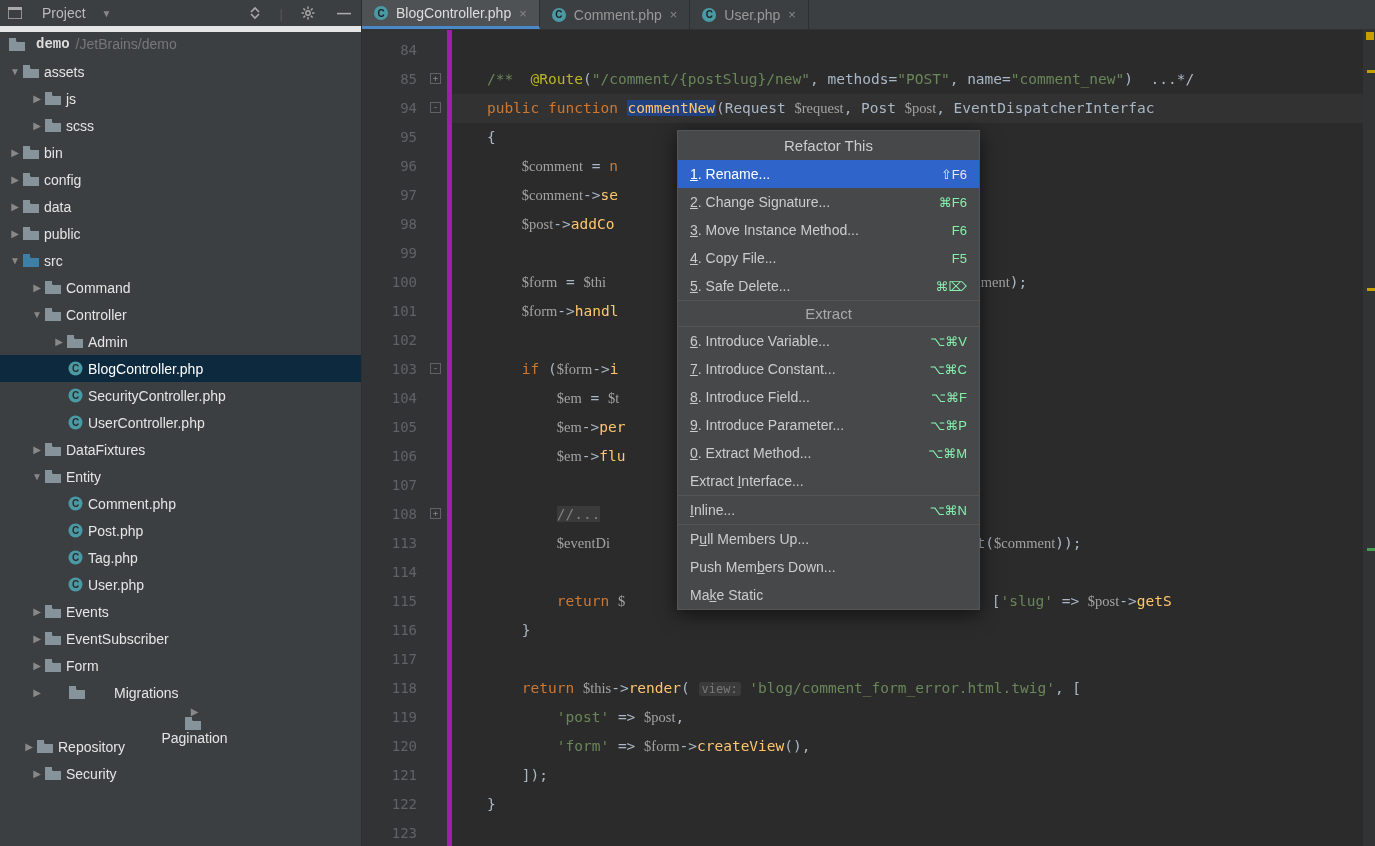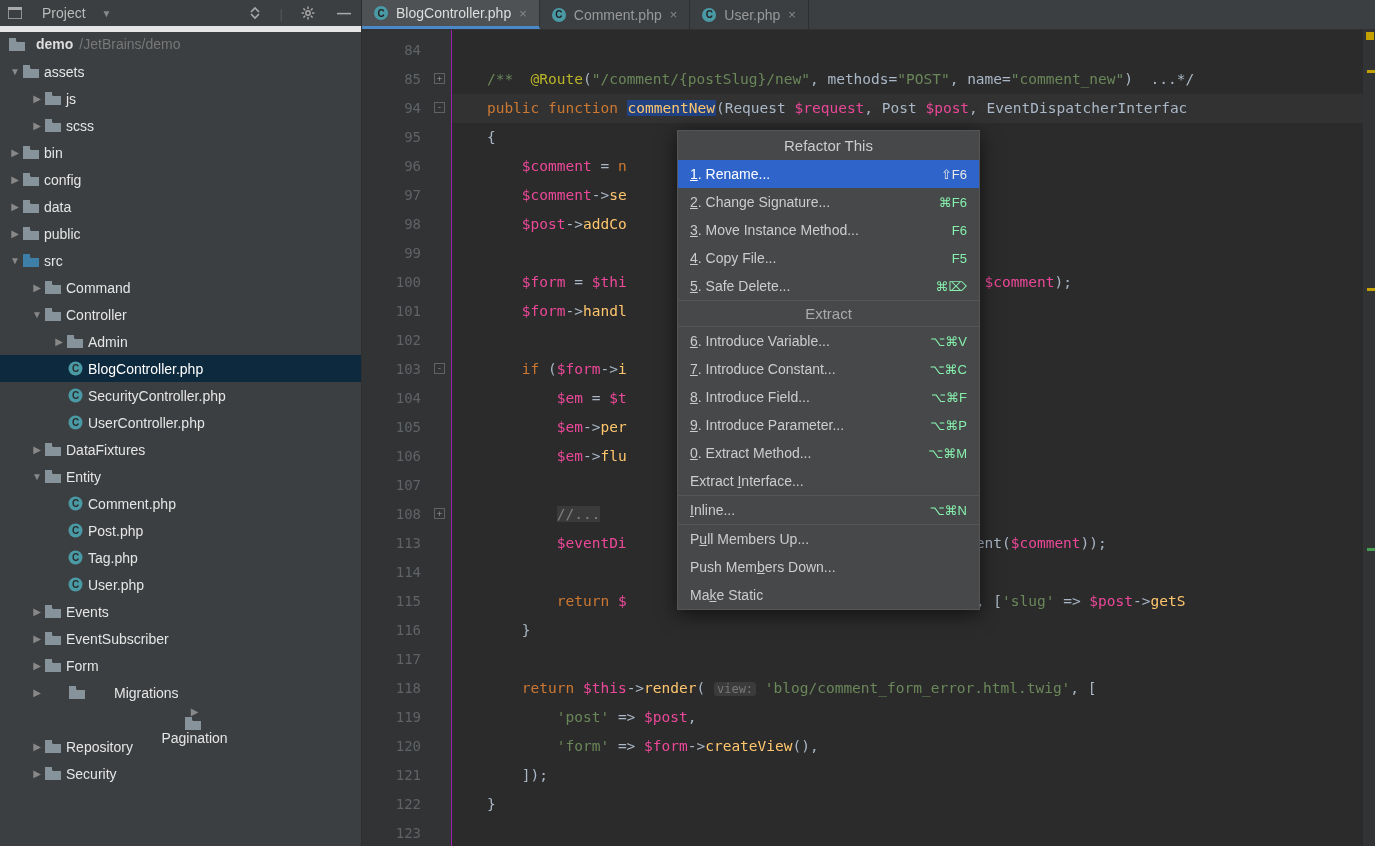--- a/index.html
+++ b/index.html
@@ -38,21 +38,21 @@
   .hdr-icon { color:#aaa; font-size:14px; cursor:pointer; padding:0 4px;}
   .hdr-icon svg { display:block; }
   .breadcrumb {
     height: 24px;
     display:flex;
     align-items:center;
     padding: 0 8px;
     gap:6px;
     font-size:14px;
   }
-  .breadcrumb .root { color:#ddd; font-weight:bold;}
+  .breadcrumb .root { color:#ddd; font-weight:bold;font-family:Liberation Mono, monospace;}
   .breadcrumb .path { color:#777; }
   .tree {
     flex:1;
     overflow:hidden;
     padding-top:2px;
     font-size:14px;
   }
   .tree-row {
     height: 27px;
     display:flex;
@@ -116,40 +116,40 @@
     position:relative;
   }
   .gutter {
     width:90px;
     background:#313335;
     color:#606366;
     font-family:Menlo,Consolas,monospace;
     font-size:14px;
     text-align:right;
     padding-top:6px;
-    border-right:1px solid #a21caf;
+    border-right:5px solid #a21caf;
   }
   .gutter div { height:29px; line-height:29px; padding-right:30px; position:relative;}
   .gutter .fold {
     position:absolute; right:6px; top:8px; width:11px;height:11px;
     border:1px solid #606366; font-size:9px; line-height:9px; text-align:center; color:#888;
   }
   .code {
     flex:1;
     font-family:Menlo,Consolas,monospace;
     font-size:14.5px;
     padding-top:6px;
     overflow:hidden;
     white-space:pre;
   }
   .code .line { height:29px; line-height:29px; }
   .code .hl-line { background:#323232; }
   .c-kw { color:#cc7832; }
   .c-fn { color:#ffc66d; }
-  .c-var { color:#ec4899; }
+  .c-var { color:#a3a3a3;font-family:Liberation Serif, serif; }
   .c-str { color:#6a8759; }
   .c-cmt { color:#808080; }
   .c-doc { color:#6a8759; }
   .c-ann { color:#bbb529; }
   .c-hint { color:#787878; background:#3b3b3b; padding:0 3px; border-radius:3px; font-size:12px;}
   .c-text{ color:#a9b7c6; }
   .c-fnname { color:#ffc66d; background:#214283; padding:0 1px;}
 
   .right-strip {
     width:12px;
@@ -491,21 +491,21 @@
       <div class="tree-row" style="padding-left: 28px; flex-direction: column;">
         <span class="arrow col"></span>
         <span class="folder-icon">
           <svg width="16" height="13">
             <path d="M0 2 L6 2 L8 4 L16 4 L16 13 L0 13 Z" fill="#87939a"></path>
             <rect x="0" y="0" width="7" height="3" fill="#87939a"></rect>
           </svg>
         </span>
         <span class="node-label">Pagination</span>
       </div>
-      <div class="tree-row" style="padding-left: 30px;">
+      <div class="tree-row" style="padding-left: 22px;">
         <span class="arrow col"></span>
         <span class="folder-icon">
           <svg width="16" height="13">
             <path d="M0 2 L6 2 L8 4 L16 4 L16 13 L0 13 Z" fill="#87939a"></path>
             <rect x="0" y="0" width="7" height="3" fill="#87939a"></rect>
           </svg>
         </span>
         <span class="node-label">Repository</span>
       </div>
       <div class="tree-row" style="padding-left: 30px;">

